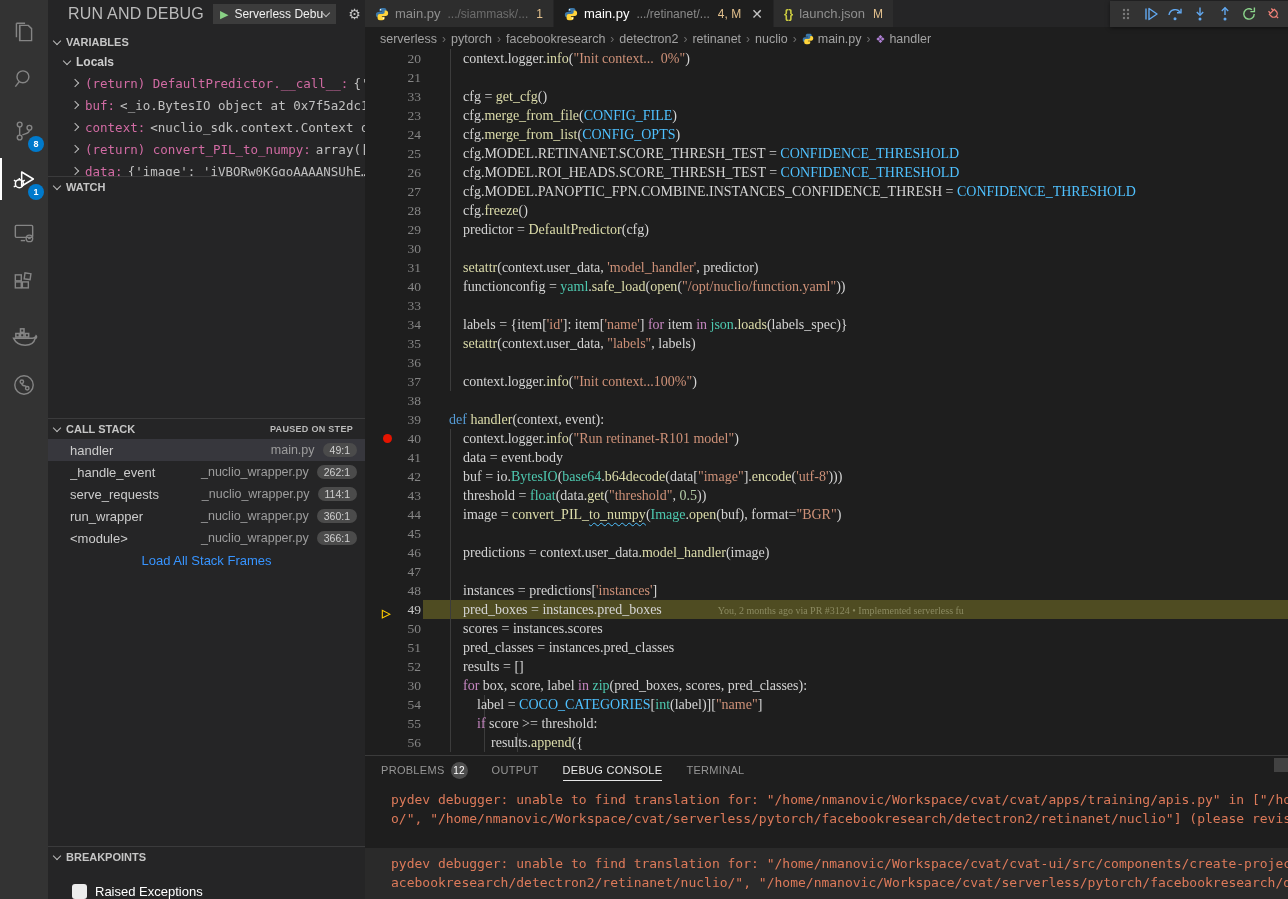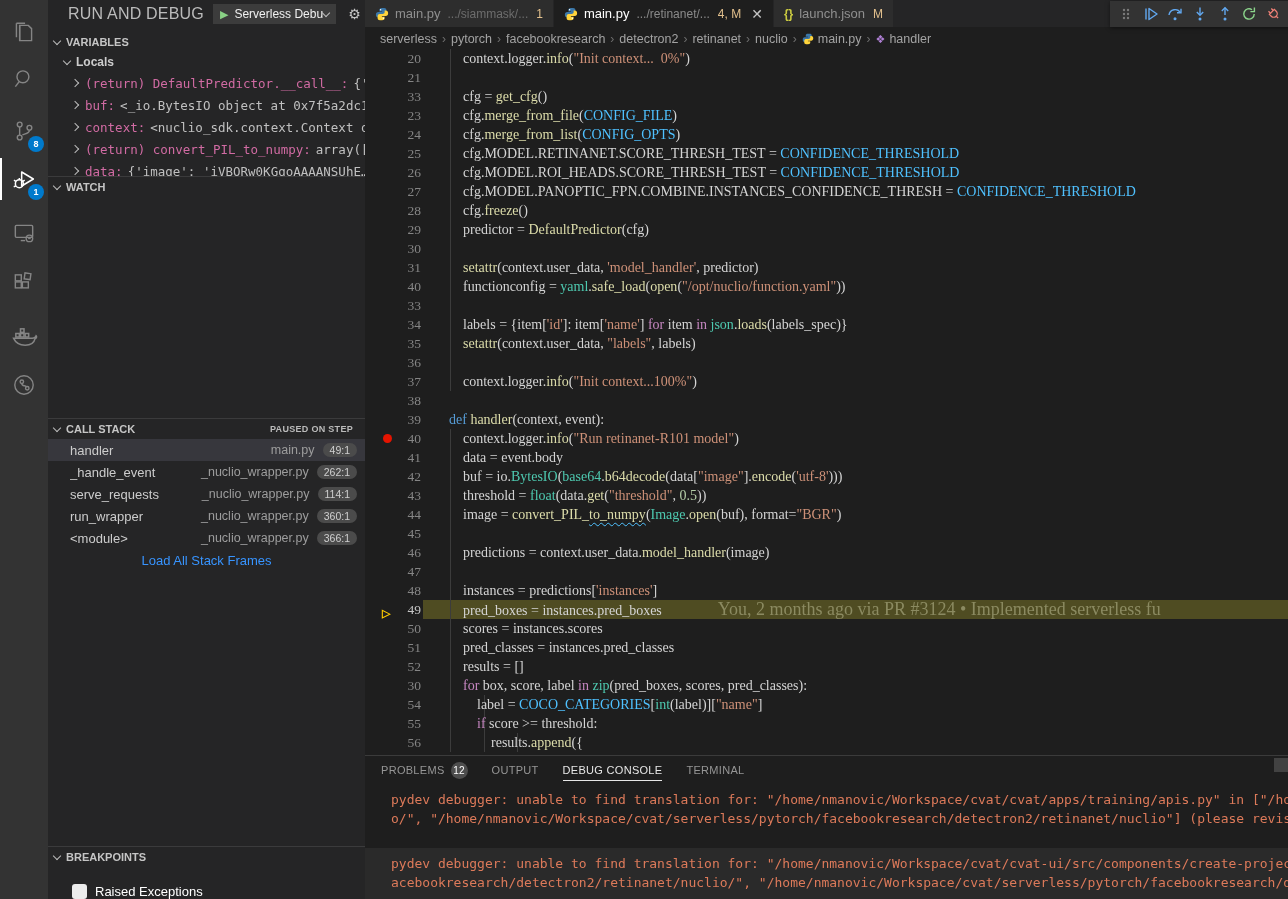--- a/index.html
+++ b/index.html
@@ -82,21 +82,21 @@
   #editor { position:absolute; left:12px; top:46px; right:0; height:709px; overflow:hidden; padding-top:3px;
             font-family:Liberation Serif, serif; font-size:14px; }
   .line { position:relative; height:19px; line-height:19px; }
   .line .hl { position:absolute; left:46px; right:0; top:0; bottom:0; background:#4f4c22; }
   .gutter-num { position:absolute; left:0; width:44px; text-align:right; color:#858585; font-size:13.5px; }
   .line.cur .gutter-num { color:#c6c6c6; }
   .bp-dot { position:absolute; left:6px; top:5px; width:9px; height:9px; border-radius:50%; background:#e51400; }
   .cur-arrow { position:absolute; left:5px; top:3.5px; color:#ffcc00; font-size:11px; font-weight:bold; }
   .code { position:absolute; left:72px; white-space:pre; }
   .guide { position:absolute; top:0; bottom:0; width:1px; background:#3c3c3c; }
-  .blame { color:#8b8a61; margin-left:56px; font-size:18px; }
+  .blame { color:#8b8a61; margin-left:56px; font-size:10px; }
   .tk-d { color:#d4d4d4; } .tk-k { color:#c586c0; } .tk-kb { color:#569cd6; }
   .tk-s { color:#ce9178; } .tk-c { color:#4fc1ff; } .tk-t { color:#4ec9b0; }
   .tk-f { color:#dcdcaa; } .tk-n { color:#b5cea8; }
   .tk-fsq { color:#dcdcaa; text-decoration:underline wavy #4fc1ff 1px; text-underline-offset:3px; }
 
   
   #panel { position:absolute; left:0; top:755px; right:0; height:144px; background:#1e1e1e; border-top:1px solid rgba(128,128,128,.30); }
   #panel-tabs { display:flex; align-items:flex-end; height:28px; padding-left:16px; }
   .ptab { display:flex; align-items:center; height:28px; margin-right:24px; font-size:11px; letter-spacing:.3px;
           color:#969696; position:relative; }

